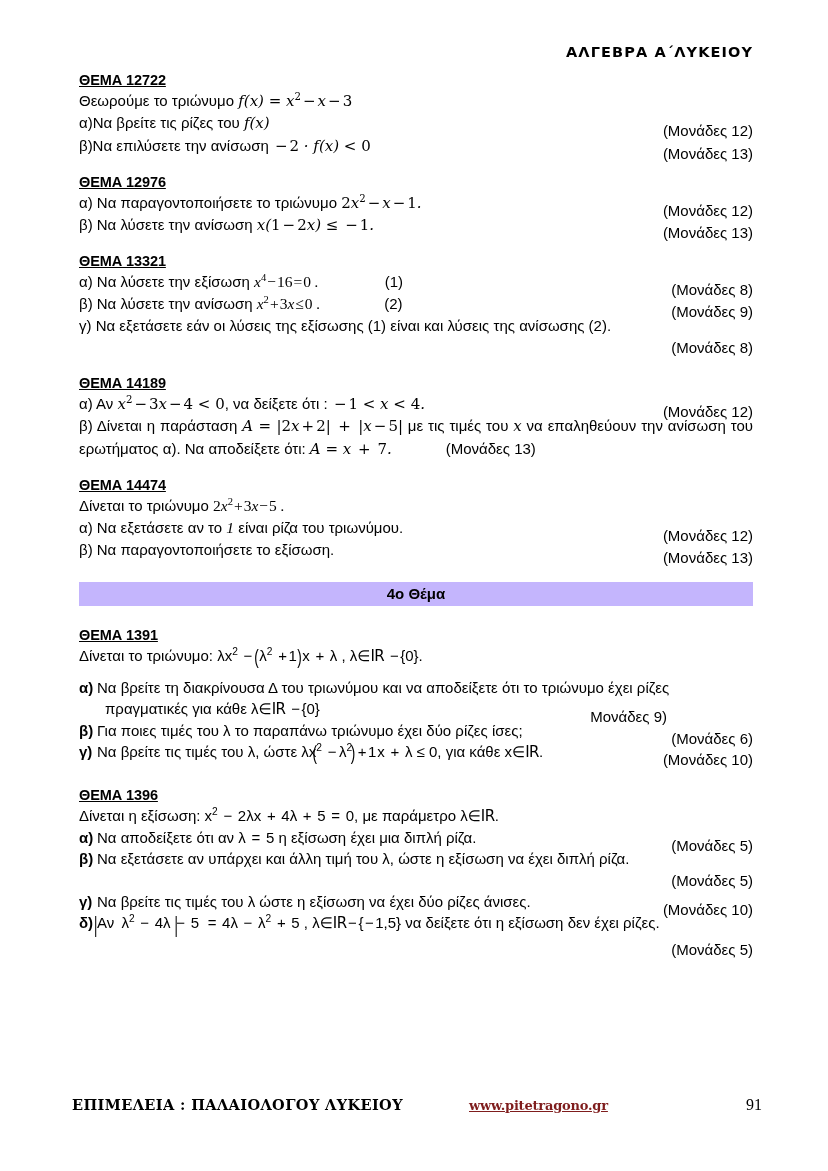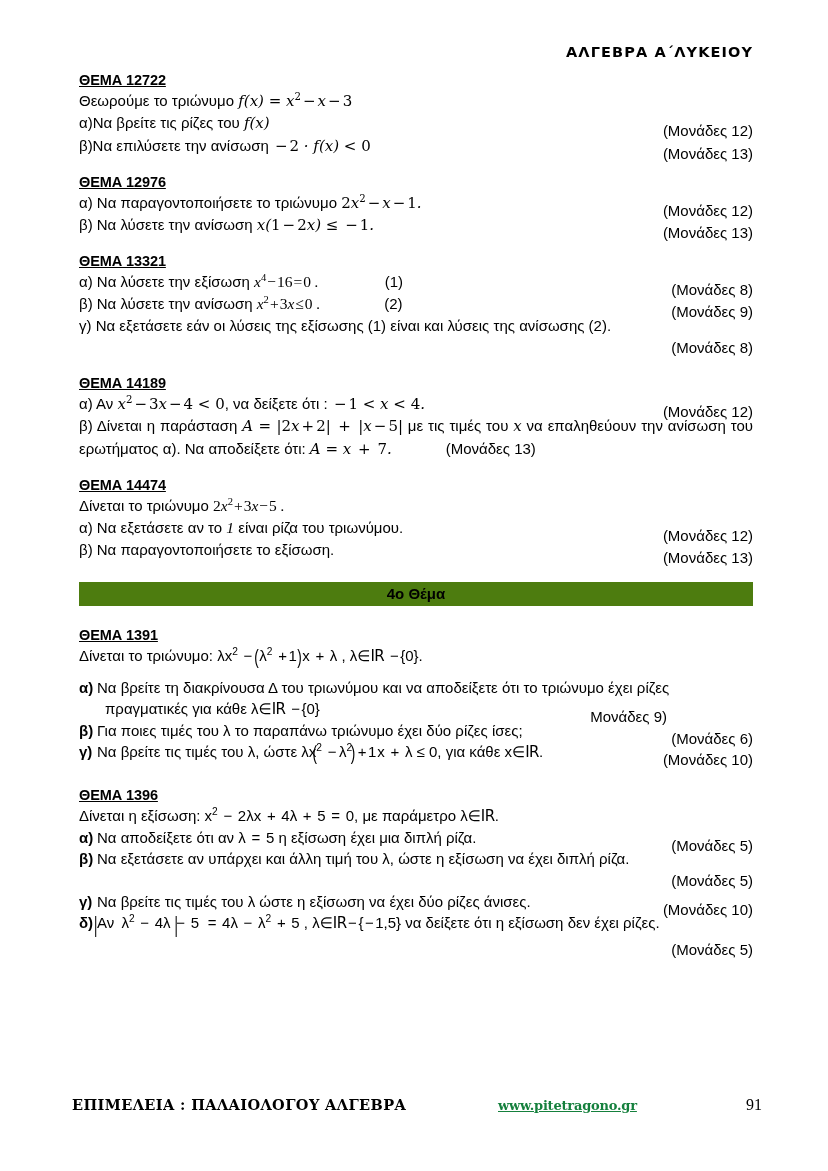--- a/index.html
+++ b/index.html
@@ -79,21 +79,21 @@
 
   
   .hang {
     padding-left: 26px;
     text-indent: -26px;
   }
   .hang .tag { display: inline-block; width: 18px; text-indent: 0; }
 
   
   .banner {
-    background: #4d7c0f;
+    background: #c4b5fd;
     height: 24px;
     line-height: 24px;
     text-align: center;
     font-weight: bold;
     font-size: 15px;
     margin: 22px 0 20px 0;
     width: 674px;
   }
 
   
@@ -166,26 +166,26 @@
     left: 0;
     top: 0;
     font-family: "DejaVu Serif", serif;
     font-weight: bold;
     font-size: 14.5px;
     letter-spacing: 0.4px;
     white-space: nowrap;
   }
   .footer-url {
     position: absolute;
-    left: 426px;
+    left: 397px;
     top: 2px;
     font-family: "DejaVu Serif", serif;
     font-weight: bold;
     font-size: 13px;
-    color: #15803d;
+    color: #7f1d1d;
     text-decoration: underline;
     letter-spacing: -0.2px;
     white-space: nowrap;
   }
   .footer-page {
     position: absolute;
     right: 0;
     top: 0;
     font-family: "Liberation Serif", serif;
     font-size: 16px;
@@ -311,18 +311,18 @@
       </div>
       <div class="line hang">
         <span class="tag lbl-b">δ)</span><span>Αν </span><span class="mC"><span class="bigbar">|</span>λ<sup class="exp">2</sup> <span class="op">−</span> 4λ <span class="op">−</span> 5<span class="bigbar">|</span> <span class="op">=</span> 4λ <span class="op">−</span> λ<sup class="exp">2</sup> <span class="op">+</span> 5 , λ∈<span class="bb">IR</span><span class="op">−</span>{<span class="op">−</span>1,5}</span><span> να δείξετε ότι η εξίσωση δεν έχει ρίζες.</span>
       </div>
       <div class="marks-right" style="margin-top:4px">(Μονάδες 5)</div>
     </div>
 
   </div>
 
   <div class="footer">
-    <div class="footer-author">ΕΠΙΜΕΛΕΙΑ : ΠΑΛΑΙΟΛΟΓΟΥ ΑΛΓΕΒΡΑ</div>
+    <div class="footer-author">ΕΠΙΜΕΛΕΙΑ : ΠΑΛΑΙΟΛΟΓΟΥ ΛΥΚΕΙΟΥ</div>
     <a class="footer-url" href="#">www.pitetragono.gr</a>
     <div class="footer-page">91</div>
   </div>
 
 </div>
 
 </body></html>

